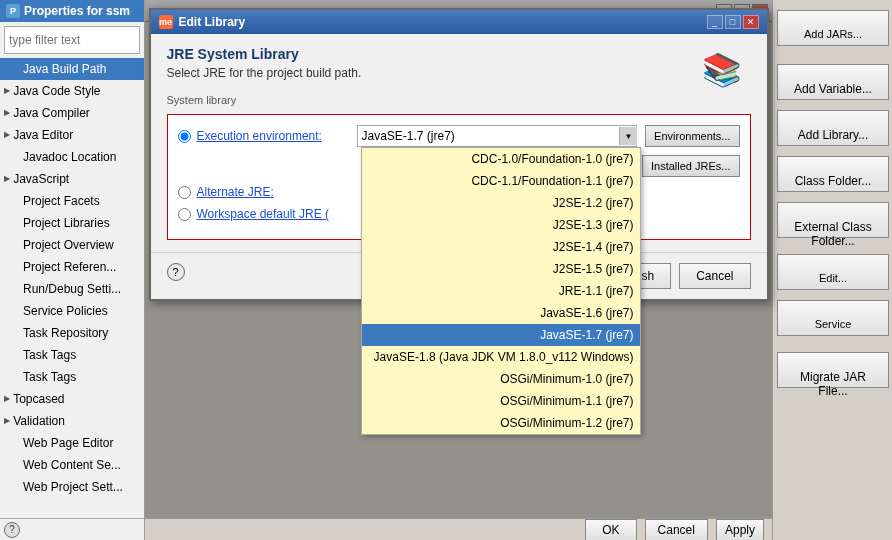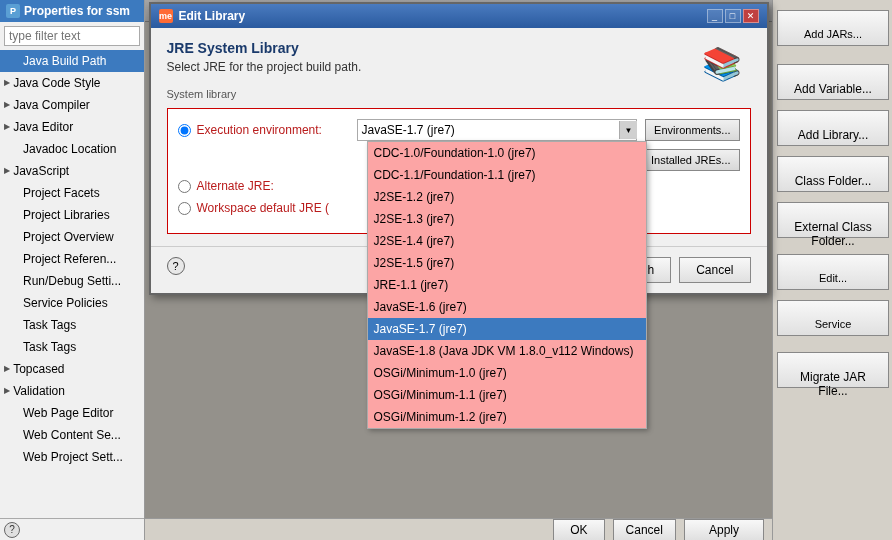--- a/index.html
+++ b/index.html
@@ -32,21 +32,21 @@
       border-radius: 2px;
       display: flex; align-items: center; justify-content: center;
       font-size: 9px; color: white;
     }
     .filter-input {
       margin: 4px;
       padding: 2px 4px;
       border: 1px solid #aaa;
       background: white;
       width: calc(100% - 8px);
-      height: 20px;
+      height: 28px;
       color: #888;
     }
     .nav-list {
       flex: 1;
       overflow-y: auto;
       overflow-x: hidden;
     }
     .nav-item {
       padding: 2px 6px 2px 10px;
       cursor: pointer;
@@ -123,21 +123,21 @@
 
     
     .modal-overlay {
       position: absolute;
       top: 0; left: 0;
       width: 100%; height: 100%;
       background: rgba(0,0,0,0.3);
       display: flex;
       align-items: flex-start;
       justify-content: center;
-      padding-top: 2px;
+      padding-top: 8px;
     }
 
     
     .dialog {
       width: 620px;
       background: #f0f0f0;
       border: 2px solid #666;
       box-shadow: 3px 3px 8px rgba(0,0,0,0.4);
     }
     .dialog-titlebar {
@@ -207,22 +207,23 @@
     }
     .radio-row {
       display: flex;
       align-items: center;
       margin-bottom: 8px;
     }
     .radio-row input[type=radio] {
       margin-right: 6px;
     }
     .radio-label {
-      color: #b91c1c;
+      color: #1d4ed8;
       min-width: 160px;
+      text-decoration: underline;
     }
     .env-row {
       display: flex;
       align-items: center;
       gap: 6px;
       flex: 1;
     }
     .env-select-wrapper {
       position: relative;
       flex: 1;
@@ -238,26 +239,27 @@
       border-left: 1px solid #aaa;
       display: flex; align-items: center; justify-content: center;
       font-size: 8px;
       pointer-events: none;
     }
 
     
     .dropdown-list {
       position: absolute;
       top: 22px;
-      left: 10px;
+      left: 4px;
       width: 280px;
-      background: #fca5a5;
+      background: #fef9c3;
       border: 1px solid #aaa;
       z-index: 100;
       box-shadow: 2px 2px 5px rgba(0,0,0,0.3);
+      text-align: right;
     }
     .dropdown-item {
       padding: 2px 6px;
       cursor: pointer;
       line-height: 18px;
     }
     .dropdown-item.selected { background: #3c7abf; color: white; }
 
     .env-btn {
       padding: 2px 8px;
@@ -314,21 +316,21 @@
       height: 22px;
       background: #d4d0c8;
       border-top: 1px solid #999;
       display: flex;
       align-items: center;
       justify-content: flex-end;
       padding: 0 8px;
       gap: 8px;
     }
     .apply-btn {
-      padding: 3px 24px;
+      padding: 3px 8px;
       background: linear-gradient(to bottom, #f8f8f8, #e0e0e0);
       border: 1px solid #888;
       cursor: pointer;
       font-size: 12px;
     }
     .cancel-btn-main {
       padding: 3px 12px;
       background: linear-gradient(to bottom, #f8f8f8, #e0e0e0);
       border: 1px solid #888;
       cursor: pointer;
@@ -412,20 +414,24 @@
         <span style="width: 10px; display: inline-block;"></span>
         <span>Project Referen...</span>
       </div>
       <div class="nav-item">
         <span style="width: 10px; display: inline-block;"></span>
         <span>Run/Debug Setti...</span>
       </div>
       <div class="nav-item">
         <span style="width: 10px; display: inline-block;"></span>
         <span>Service Policies</span>
+      </div>
+      <div class="nav-item">
+        <span style="width: 10px; display: inline-block;"></span>
+        <span>Task Repository</span>
       </div>
       <div class="nav-item">
         <span style="width: 10px; display: inline-block;"></span>
         <span>Task Tags</span>
       </div>
       <div class="nav-item">
         <span style="width: 10px; display: inline-block;"></span>
         <span>Task Tags</span>
       </div>
       <div class="nav-item has-arrow">

